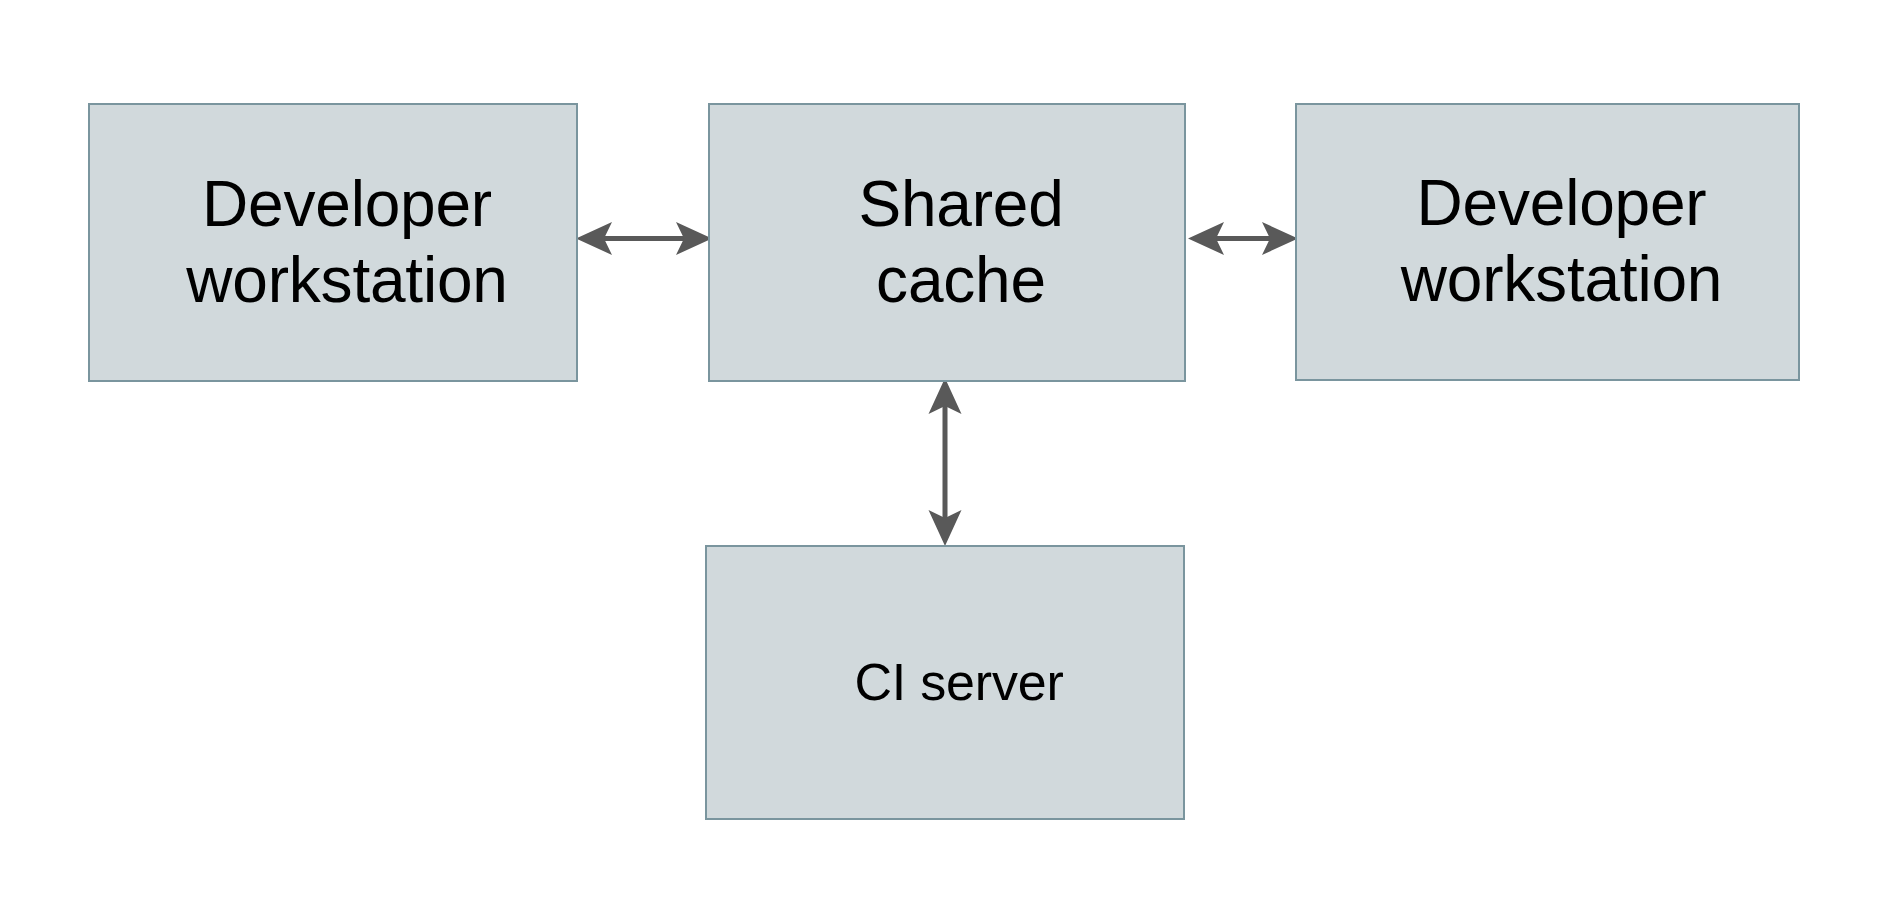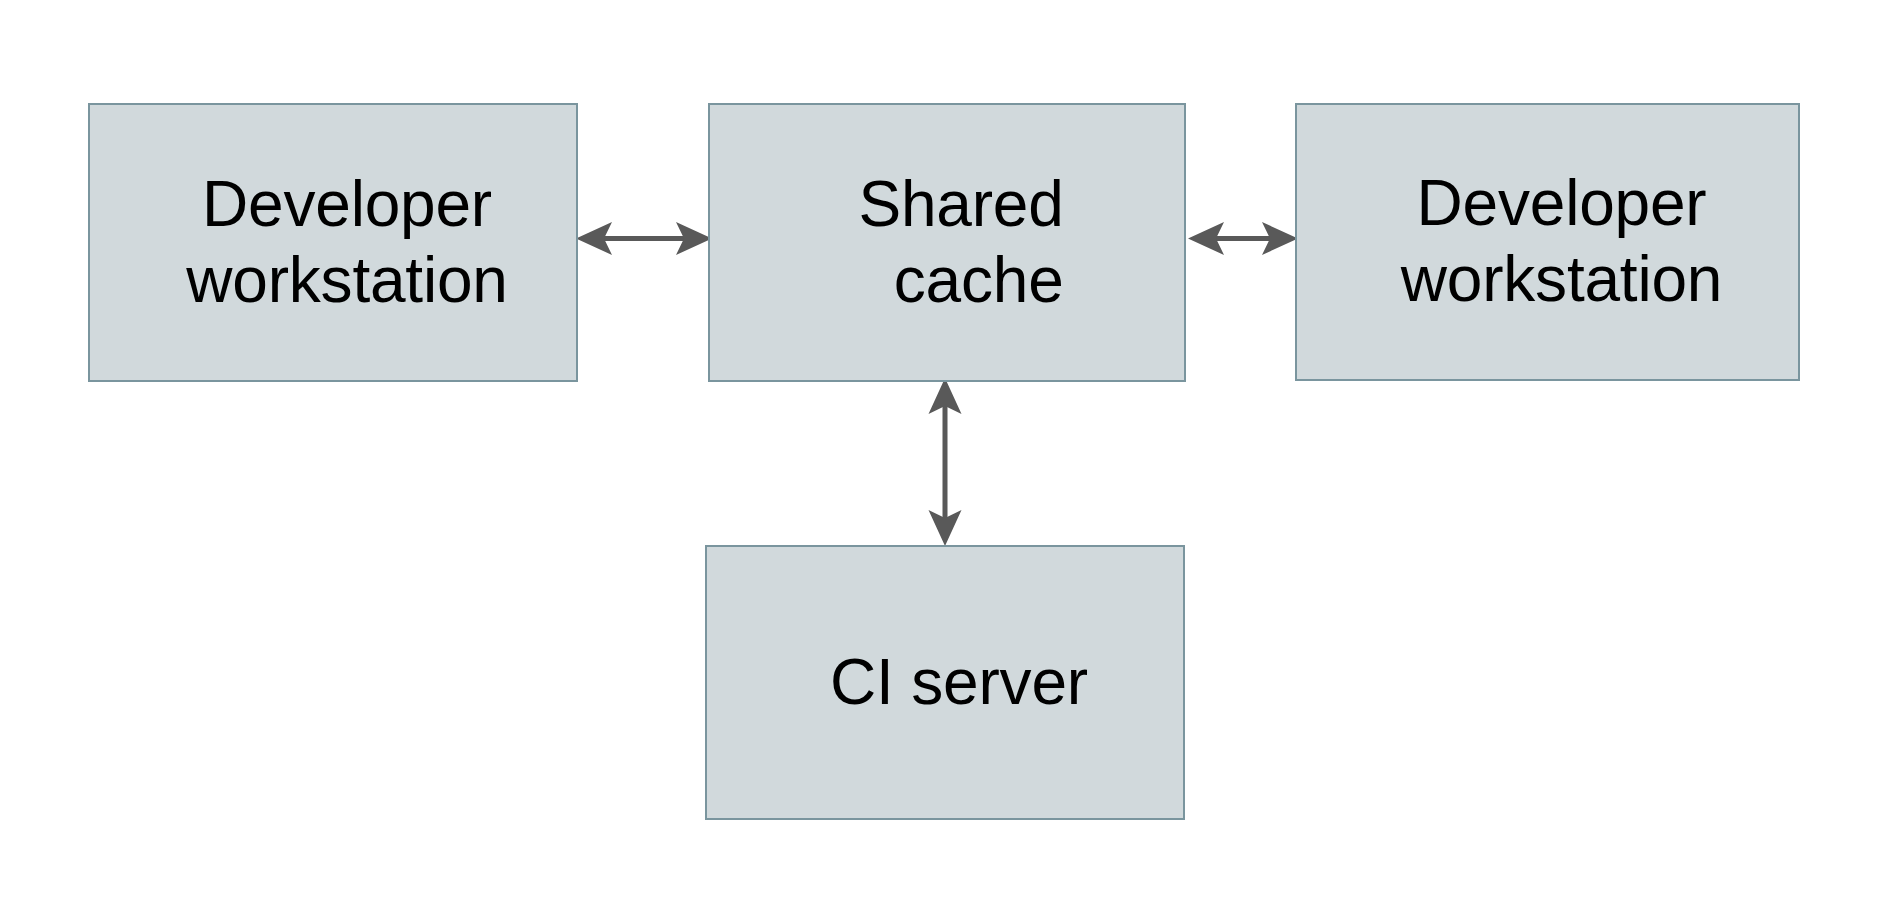--- a/index.html
+++ b/index.html
@@ -52,39 +52,38 @@
     width: 490px;
     height: 279px;
   }
   #node-dev-left .node-label { font-size: 64px; }
 
   #node-shared-cache {
     left: 708px;
     top: 103px;
     width: 478px;
     height: 279px;
-    text-align: right;
   }
   #node-shared-cache .node-label { font-size: 64px; }
 
   #node-dev-right {
     left: 1295px;
     top: 103px;
     width: 505px;
     height: 278px;
   }
   #node-dev-right .node-label { font-size: 64px; }
 
   #node-ci-server {
     left: 705px;
     top: 545px;
     width: 480px;
     height: 275px;
   }
-  #node-ci-server .node-label { font-size: 64px; }
+  #node-ci-server .node-label { font-size: 52px; }
 
   
   #connector-layer {
     position: absolute;
     left: 0;
     top: 0;
     width: 1900px;
     height: 922px;
     pointer-events: none;
   }

